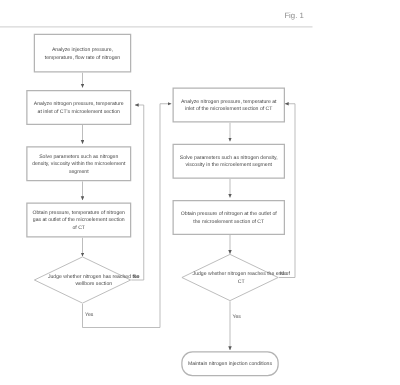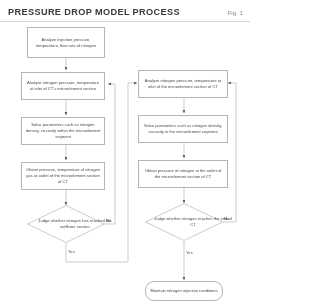--- a/index.html
+++ b/index.html
@@ -98,21 +98,20 @@
     font-size: 4.1px;
     color: #4a4a4a;
     white-space: nowrap;
   }
 </style>
 </head>
 <body>
 
 <div id="page">
 
-  <div id="page-title">PRESSURE DROP MODEL PROCESS</div>
   <div id="fig-label">Fig. 1</div>
   <div id="rule"></div>
 
   <svg id="wires" viewBox="0 0 250 308">
     <defs>
       <marker id="arr" markerWidth="5" markerHeight="5" refX="4.2" refY="2" orient="auto">
         <path d="M0,0 L4.4,2 L0,4 z" fill="#5a5a5a"></path>
       </marker>
     </defs>
     <g stroke="#b4b4b4" stroke-width="0.7" fill="none">

